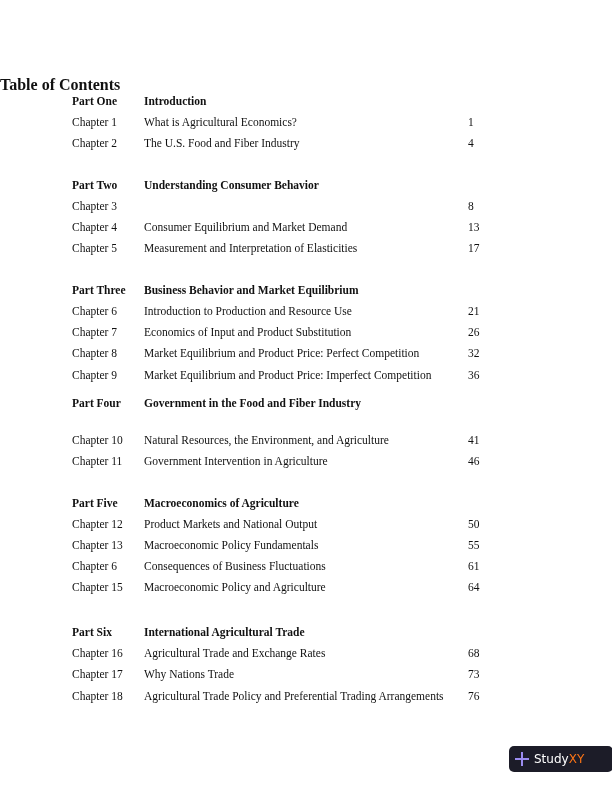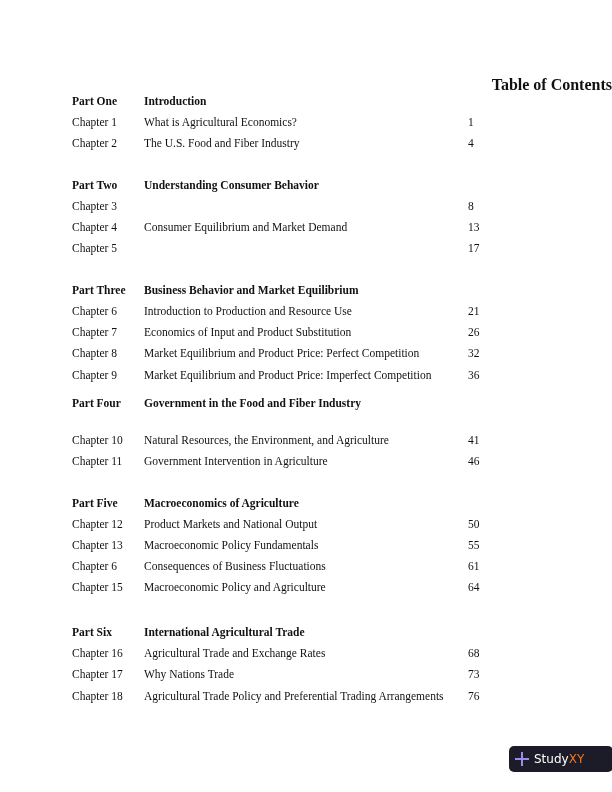--- a/index.html
+++ b/index.html
@@ -1,18 +1,18 @@
 <!DOCTYPE html>
 <html><head>
 <meta charset="utf-8">
 <style>
   html, body { margin:0; padding:0; }
   body { width:612px; height:792px; background:#ffffff; position:relative; overflow:hidden;
          font-family:"Liberation Serif", serif; color:#111; }
-  .title { position:absolute; top:76px; left:0; width:612px; text-align:right; font-weight:bold; font-size:16px; }
+  .title { position:absolute; top:76px; left:0; width:612px; text-align:left; font-weight:bold; font-size:16px; }
   .title span { position:relative; left:0px; }
   .row { position:absolute; left:0; width:612px; height:16px; font-size:11.5px; line-height:16px; white-space:nowrap; }
   .row .lbl { position:absolute; left:72px; }
   .row .ttl { position:absolute; left:144px; }
   .row .pg { position:absolute; left:468px; }
   .row.part { font-weight:bold; }
   .badge { position:absolute; left:509px; top:746px; width:104px; height:26px; background:#1c1c28; border-radius:5px;
            display:flex; align-items:center; font-family:"DejaVu Sans", sans-serif; font-weight:normal; font-size:12px; color:#fff; }
   .badge .plus { position:relative; width:14px; height:14px; margin-left:6px; margin-right:5px; }
   .badge .plus::before, .badge .plus::after { content:""; position:absolute; background:#9b8cf0; }
@@ -48,20 +48,21 @@
   <span class="lbl">Chapter 3</span>
   <span class="pg">8</span>
 </div>
 <div class="row" style="top:219px">
   <span class="lbl">Chapter 4</span>
   <span class="ttl">Consumer Equilibrium and Market Demand</span>
   <span class="pg">13</span>
 </div>
 <div class="row" style="top:240px">
   <span class="lbl">Chapter 5</span>
+  <span class="ttl">Measurement and Interpretation of Elasticities</span>
   <span class="pg">17</span>
 </div>
 
 <div class="row part" style="top:282px">
   <span class="lbl">Part Three</span>
   <span class="ttl">Business Behavior and Market Equilibrium</span>
 </div>
 <div class="row" style="top:303px">
   <span class="lbl">Chapter 6</span>
   <span class="ttl">Introduction to Production and Resource Use</span>

